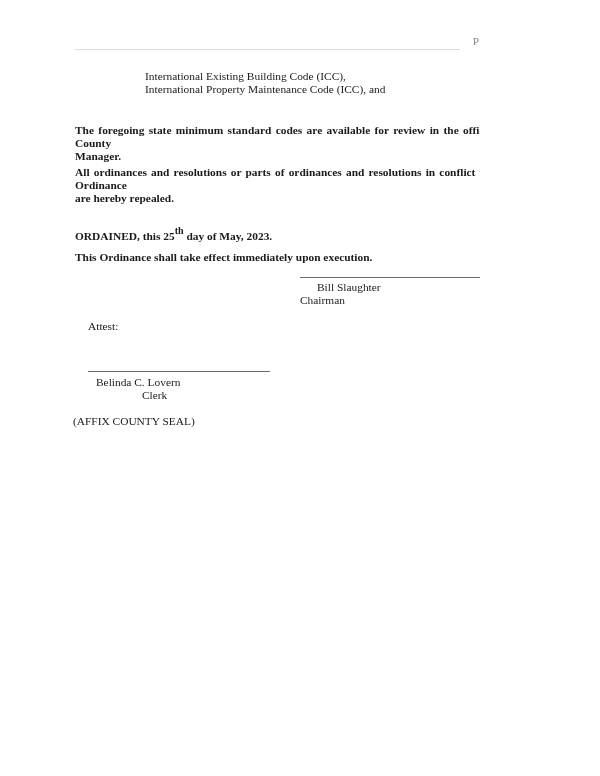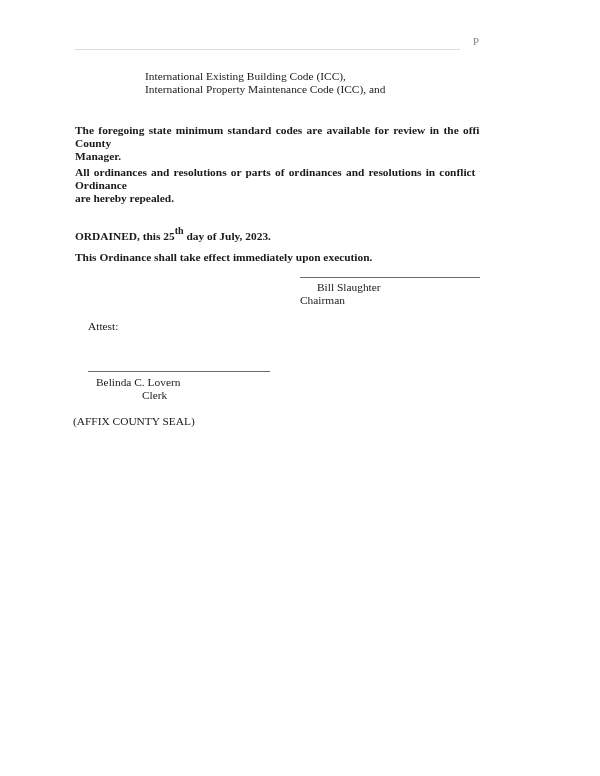--- a/index.html
+++ b/index.html
@@ -79,21 +79,21 @@
   <div class="abs para p-repeal">
     <div class="jline">All ordinances and resolutions or parts of ordinances and resolutions in conflict with this Ordinance</div>
     <div>are hereby repealed.</div>
   </div>
 
   <div class="abs para p-effect">
     <div>This Ordinance shall take effect immediately upon execution.</div>
   </div>
 
   <div class="abs para p-ordained">
-    <span>ORDAINED, this 25</span><sup class="ord-sup">th</sup><span> day of July, 2023.</span>
+    <span>ORDAINED, this 25</span><sup class="ord-sup">th</sup><span> day of May, 2023.</span>
   </div>
 
   <div class="abs sig-line sig-line-chairman"></div>
   <div class="abs chairman-name">Bill Slaughter</div>
   <div class="abs chairman-title">Chairman</div>
 
   <div class="abs attest-label">Attest:</div>
 
   <div class="abs sig-line sig-line-clerk"></div>
   <div class="abs clerk-name">Belinda C. Lovern</div>

